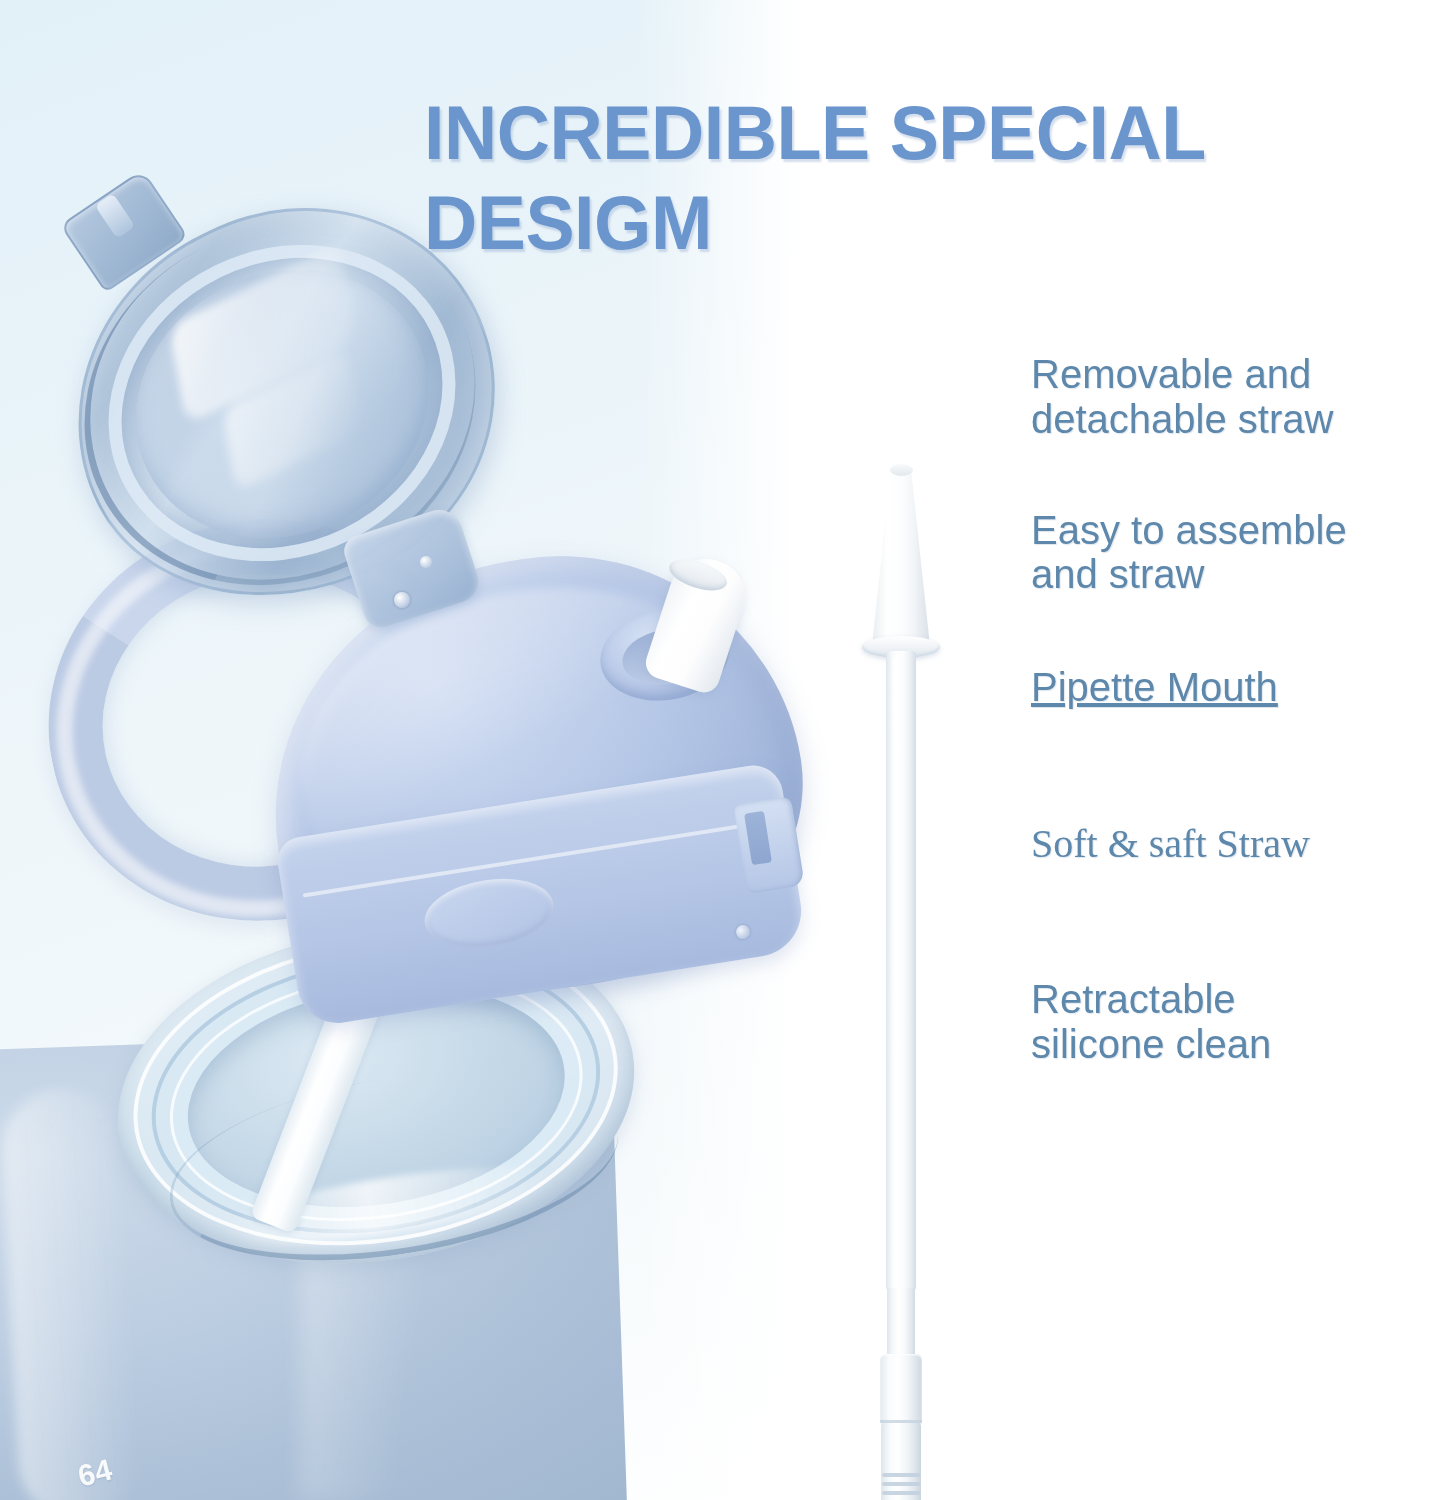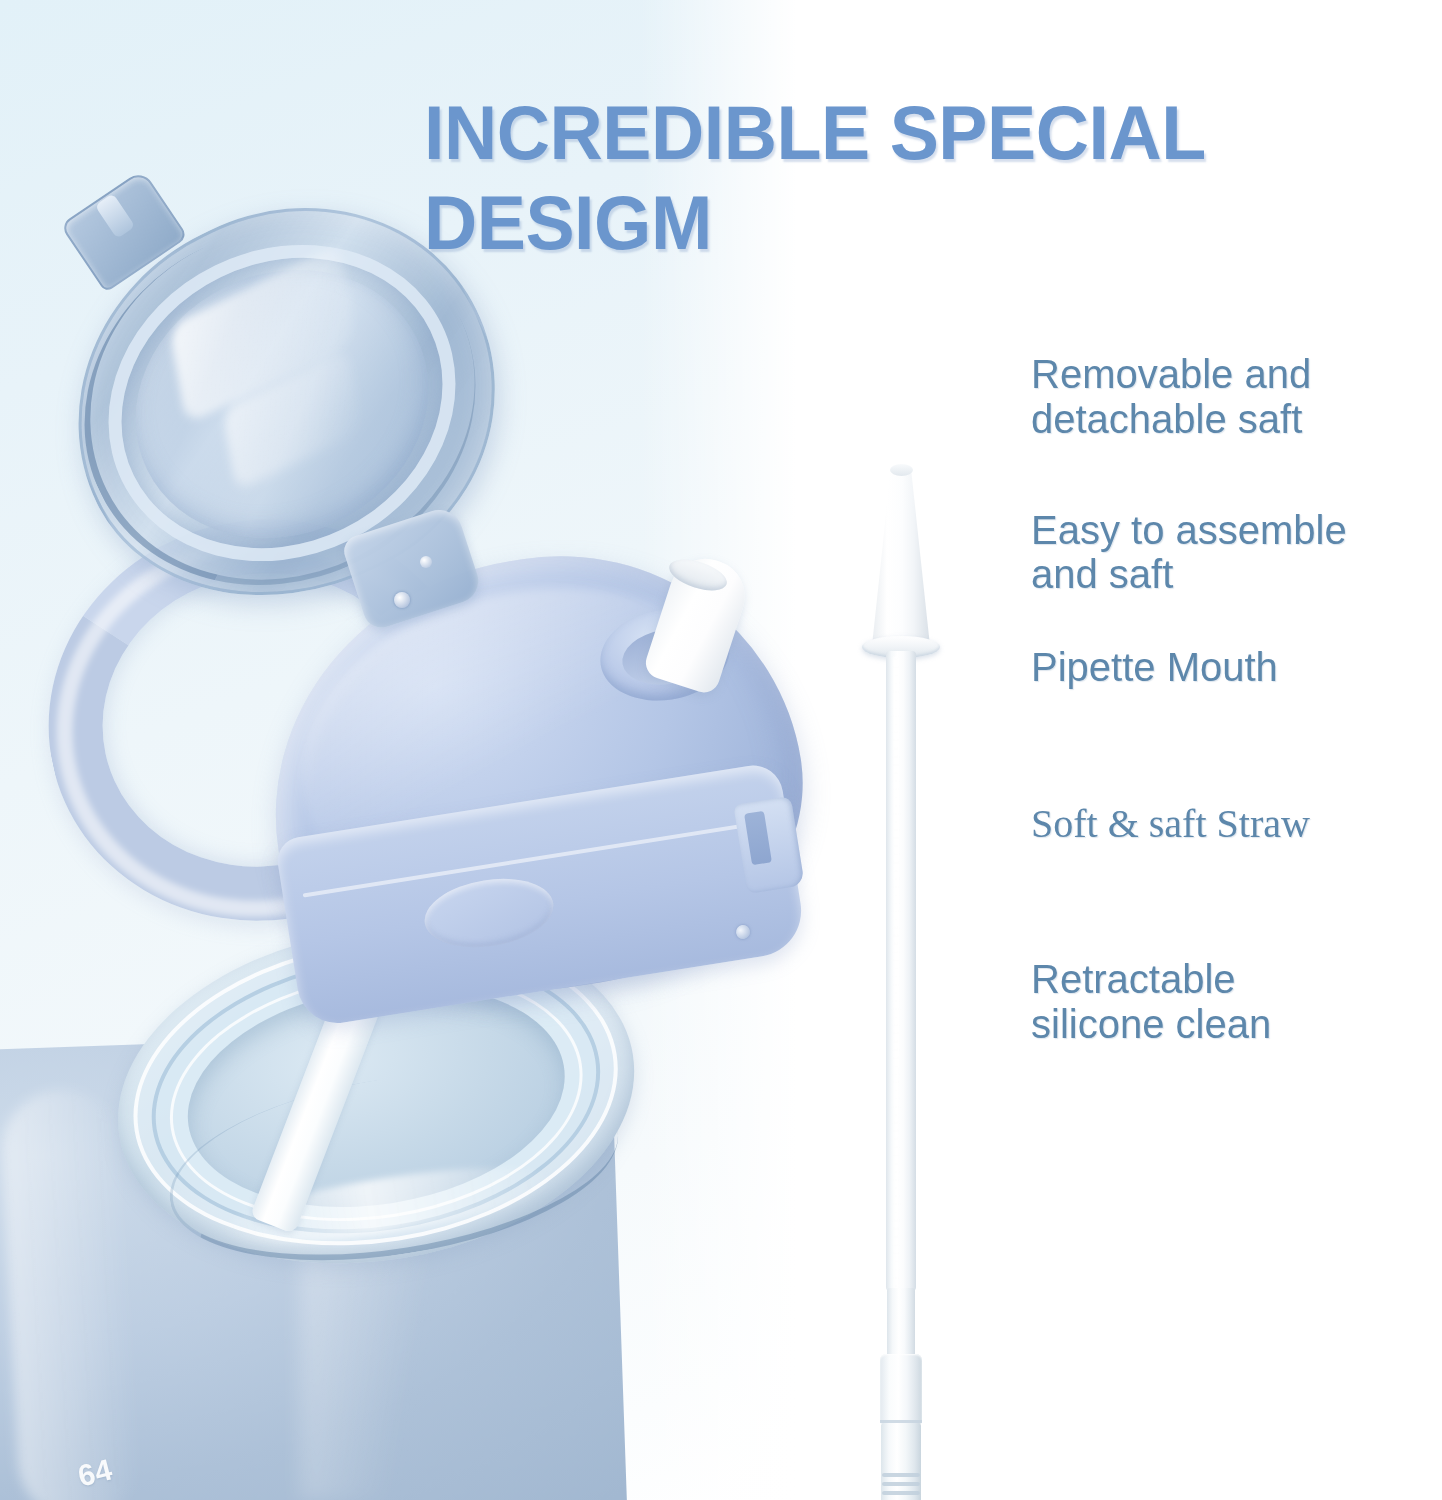--- a/index.html
+++ b/index.html
@@ -72,21 +72,21 @@
   .feature {
     color: #5d87ab;
     font-size: 40px;
     line-height: 1.12;
     font-weight: 400;
     text-shadow: 1px 1px 1px rgba(120,150,185,0.25);
     white-space: pre-line;
   }
   .feature.f0 { margin-top: 0px; }
   .feature.f1 { margin-top: 66px; }
-  .feature.f2 { margin-top: 48px; }
+  .feature.f2 { margin-top: 68px; text-decoration: underline; }
   .feature.f3 { margin-top: 112px; font-family: Liberation Serif, serif; }
   .feature.f4 { margin-top: 110px; }
 
   
   .art { position: absolute; inset: 0; pointer-events: none; }
 
   
   .bottle-body {
     position: absolute;
     left: -80px; top: 1040px;
@@ -605,22 +605,22 @@
 
     </div>
 
   </div>
 
   <div class="headline">INCREDIBLE SPECIAL
 DESIGM</div>
 
   <div class="features">
     <div class="feature f0">Removable and
-detachable saft</div>
+detachable straw</div>
     <div class="feature f1">Easy to assemble
-and saft</div>
+and straw</div>
     <div class="feature f2">Pipette Mouth</div>
     <div class="feature f3">Soft &amp; saft Straw</div>
     <div class="feature f4">Retractable
 silicone clean</div>
   </div>
 
 </div>
 
 </body></html>

